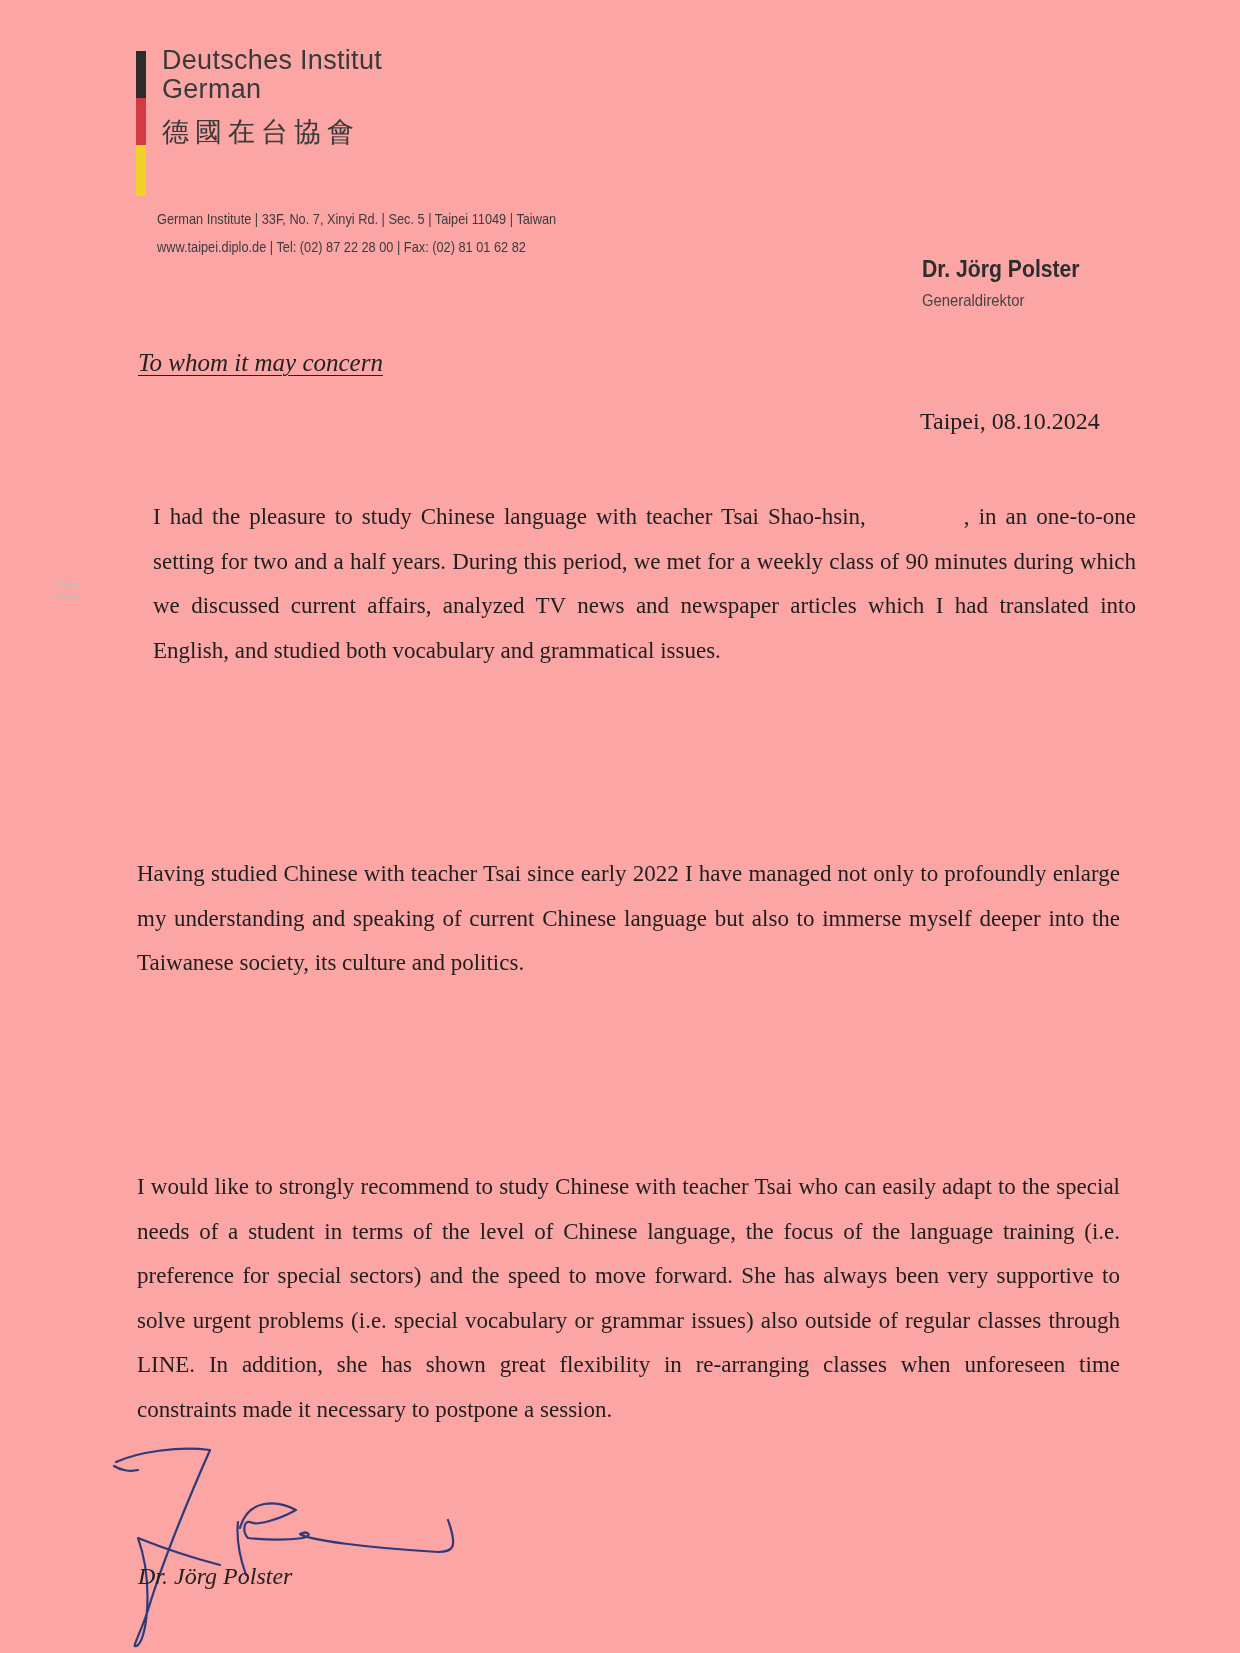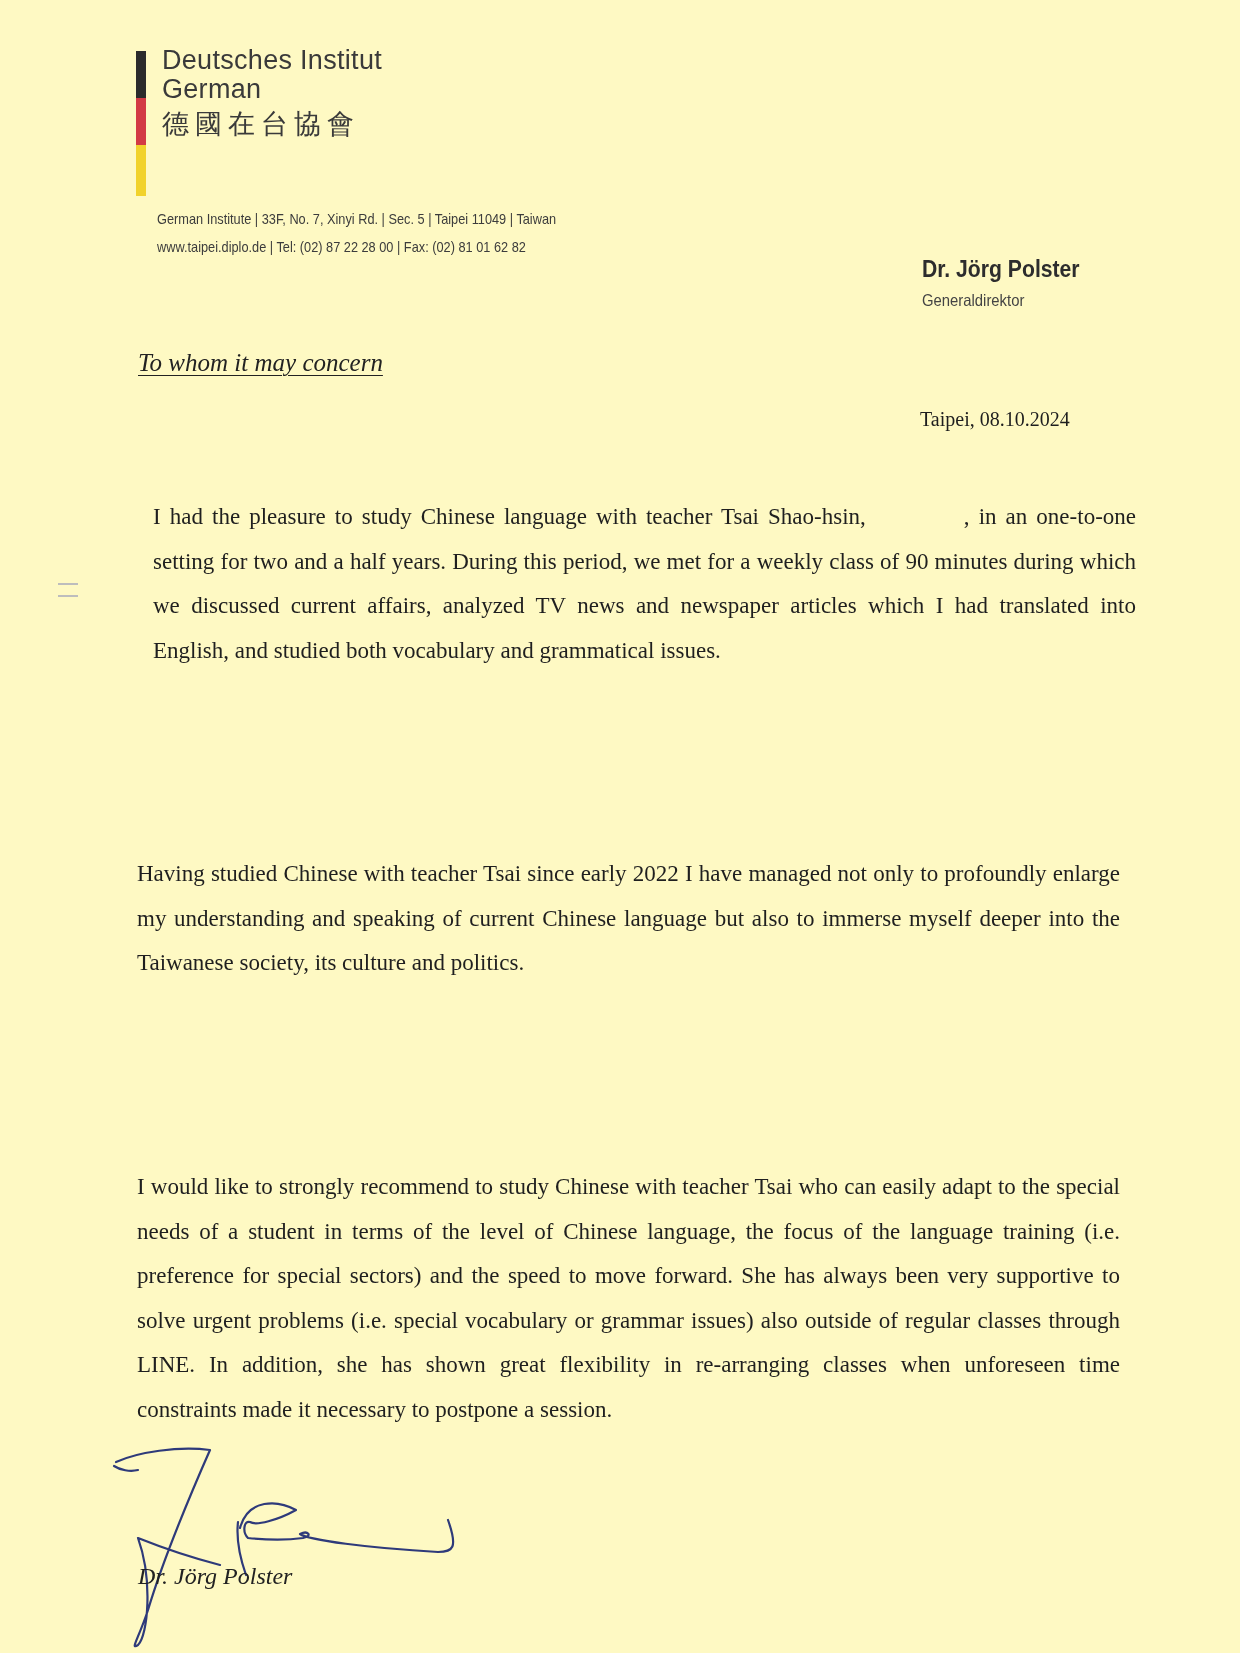--- a/index.html
+++ b/index.html
@@ -1,45 +1,45 @@
 <!DOCTYPE html>
 <html><head>
 <meta charset="utf-8">
 <style>
   html, body { margin: 0; padding: 0; background: #ffffff; }
   body { width: 1240px; height: 1653px; position: relative; overflow: hidden; }
-  .page { position: absolute; left: 0; top: 0; width: 1240px; height: 1653px; background: #fef9c3; }
+  .page { position: absolute; left: 0; top: 0; width: 1240px; height: 1653px; background: #fca5a5; }
 
   .flag { position: absolute; left: 136px; top: 51px; width: 10px; }
   .flag .stripe { width: 10px; height: 47px; }
   .flag .black { background: #2b2b2b; }
   .flag .red { background: #d33a44; }
   .flag .gold { background: #f1d22b; height: 51px; }
 
   .logo-text { position: absolute; left: 162px; top: 46px; color: #3a3a3a;
                font-family: "Liberation Sans", sans-serif; }
   .logo-text .l1, .logo-text .l2 { font-size: 27px; line-height: 29px; letter-spacing: 0.3px; }
-  .logo-text .l3 { font-size: 27px; line-height: 36px; letter-spacing: 6px; margin-top: 2px;
+  .logo-text .l3 { font-size: 27px; line-height: 36px; letter-spacing: 6px; margin-top: 10px;
                    font-family: "DejaVu Sans", sans-serif; font-weight: 300; }
 
   .address { position: absolute; left: 157px; top: 205px; color: #3c3c3c;
              font-family: "Liberation Sans", sans-serif; font-size: 14.5px; line-height: 28px;
              transform: scaleX(0.88); transform-origin: left top; }
 
   .sender { position: absolute; left: 922px; top: 254px; color: #2d2d2d;
             font-family: "Liberation Sans", sans-serif; }
   .sender .name { font-size: 23px; font-weight: bold; line-height: 30px; transform: scaleX(0.92); transform-origin: left; }
   .sender .title { font-size: 16.5px; line-height: 32px; color: #444; transform: scaleX(0.9); transform-origin: left; }
 
   .salutation { position: absolute; left: 138px; top: 320px; font-family: "Liberation Serif", serif;
                 font-style: italic; font-size: 25px; color: #222; text-decoration: underline;
                 text-underline-offset: 4px; text-decoration-thickness: 1px; margin-top: 29px; }
 
   .date { position: absolute; left: 920px; top: 408px; font-family: "Liberation Serif", serif;
-          font-size: 20px; color: #1e1e1e; }
+          font-size: 24px; color: #1e1e1e; }
 
   .margin-mark { position: absolute; left: 58px; top: 583px; width: 20px; }
   .margin-mark div { height: 2px; background: #bdbdbd; margin-bottom: 10px; }
 
   .body-text { position: absolute; left: 137px; width: 983px; font-family: "Liberation Serif", serif;
                font-size: 23px; line-height: 44.5px; color: #1f1f1f; text-align: justify;
                text-align-last: left; }
   .body-text p { margin: 0; }
   .p1 { top: 495px; margin-left: 16px; }
   .p2 { top: 852px; }

